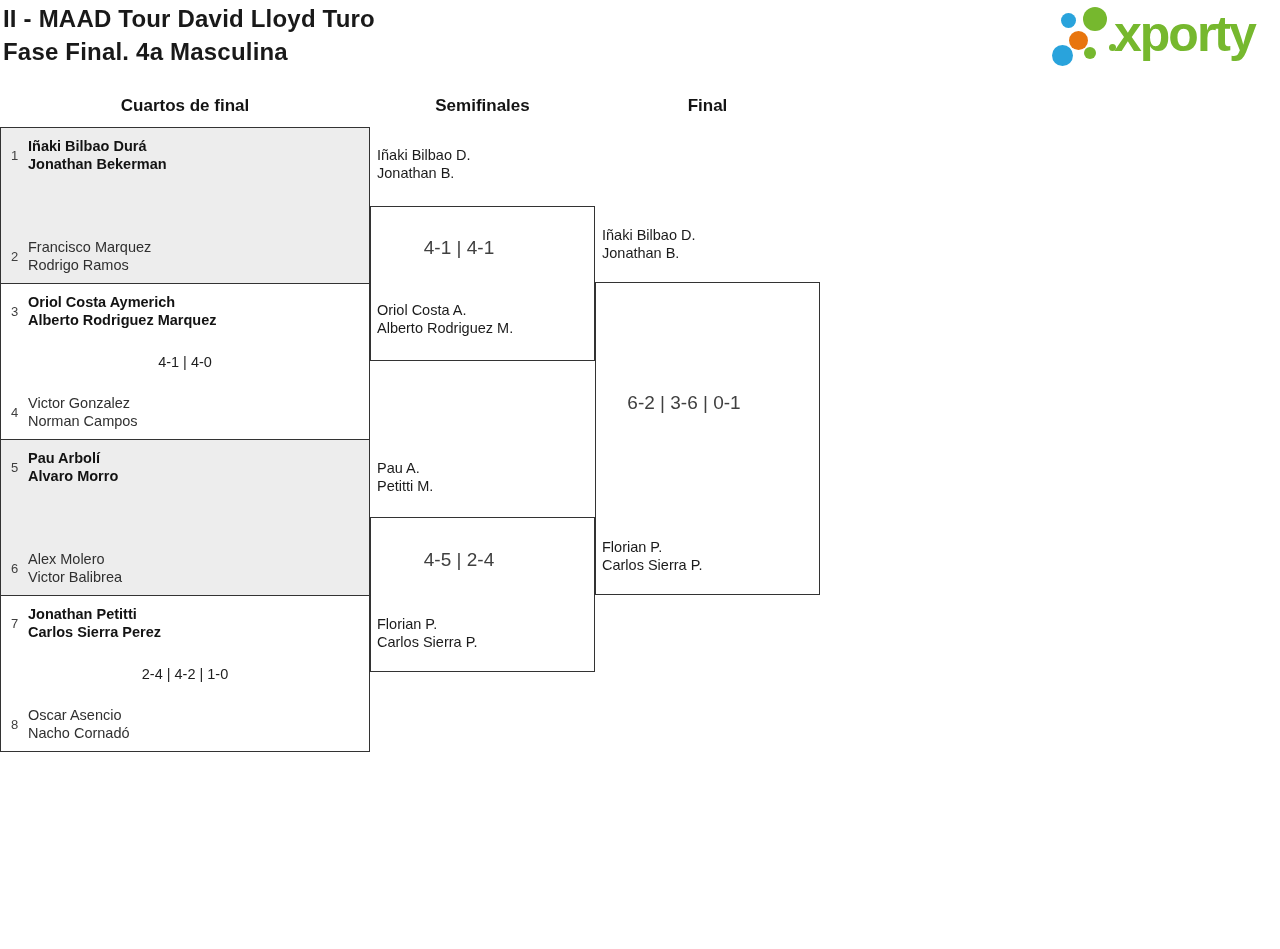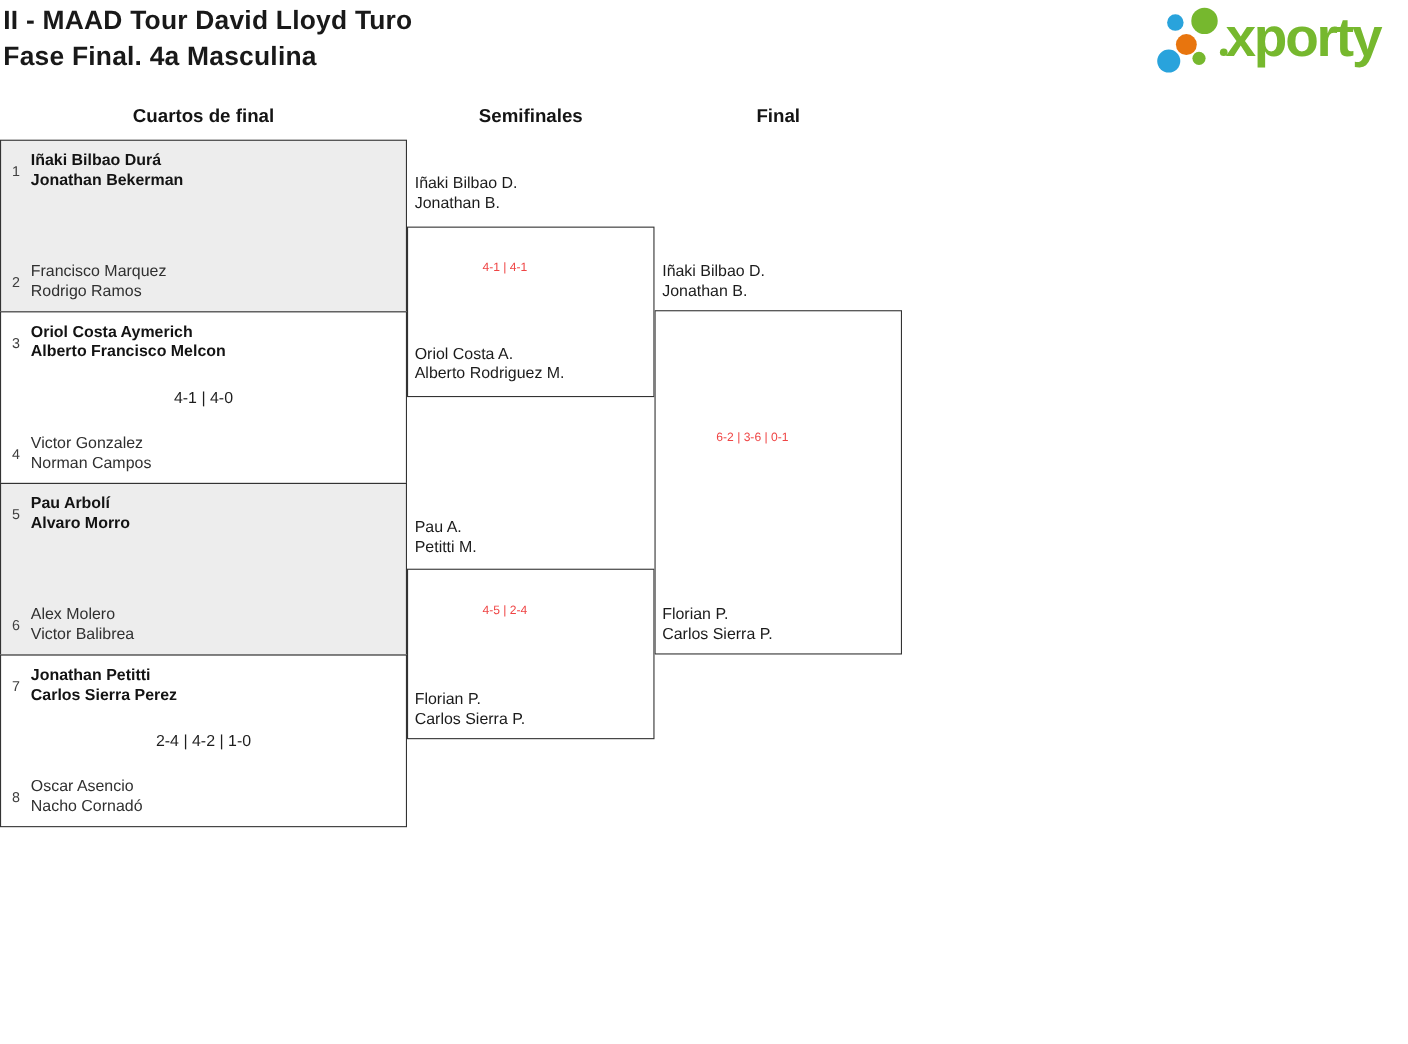--- a/index.html
+++ b/index.html
@@ -113,22 +113,22 @@
     position: absolute;
     left: 0;
     right: 0;
     text-align: center;
     font-size: 14.5px;
     color: #1e1e1e;
   }
   .score.mid { top: 50%; transform: translateY(-50%); }
 
   
-  .float-names { position: absolute; font-size: 14.5px; line-height: 18px; margin-top: 12px; }
-  .float-score { position: absolute; width: 178px; text-align: center; font-size: 11px; color: #ef4444; }
+  .float-names { position: absolute; font-size: 14.5px; line-height: 18px; }
+  .float-score { position: absolute; width: 178px; text-align: center; font-size: 19px; color: #404040; }
 
   .sf1-top    { left: 377px; top: 146px; }
   .sf1-score  { left: 370px; top: 237px; }
   .sf1-bottom { left: 377px; top: 301px; }
 
   .sf2-top    { left: 377px; top: 459px; }
   .sf2-score  { left: 370px; top: 549px; }
   .sf2-bottom { left: 377px; top: 615px; }
 
   .f-top      { left: 602px; top: 226px; }
@@ -174,21 +174,21 @@
         <div>Rodrigo Ramos</div>
       </span>
     </div>
   </div>
 
   <div class="match qf qf2">
     <div class="team-row pos-top">
       <span class="seed">3</span>
       <span class="names winner">
         <div>Oriol Costa Aymerich</div>
-        <div>Alberto Francisco Melcon</div>
+        <div>Alberto Rodriguez Marquez</div>
       </span>
     </div>
     <div class="score mid">4-1 | 4-0</div>
     <div class="team-row pos-bottom">
       <span class="seed">4</span>
       <span class="names">
         <div>Victor Gonzalez</div>
         <div>Norman Campos</div>
       </span>
     </div>

